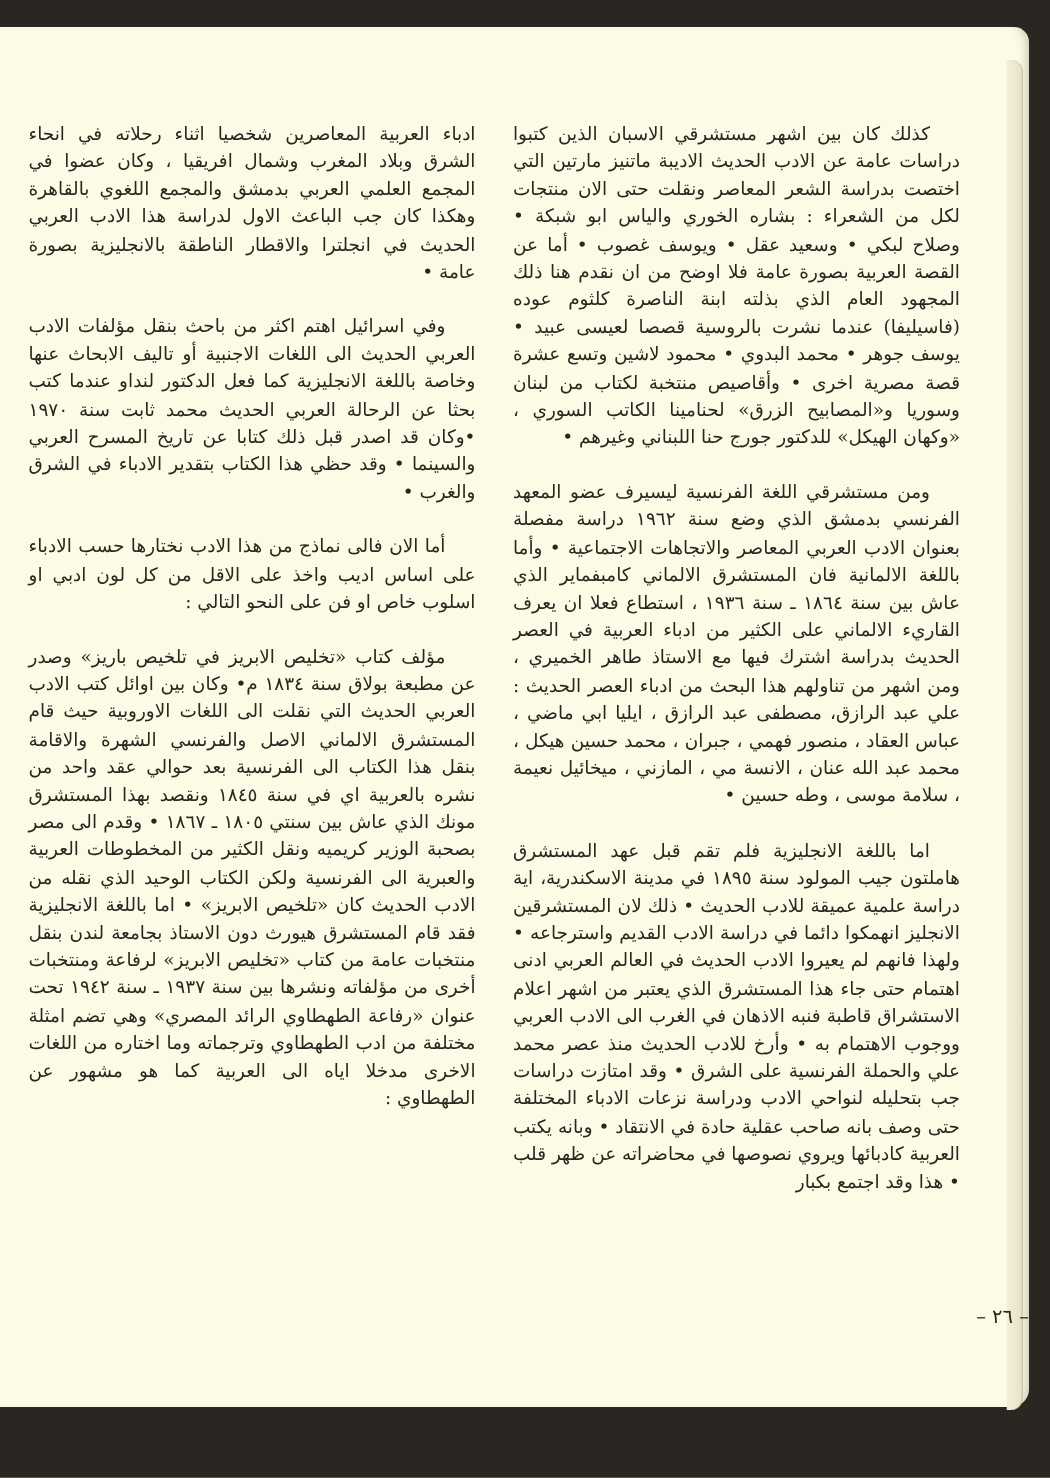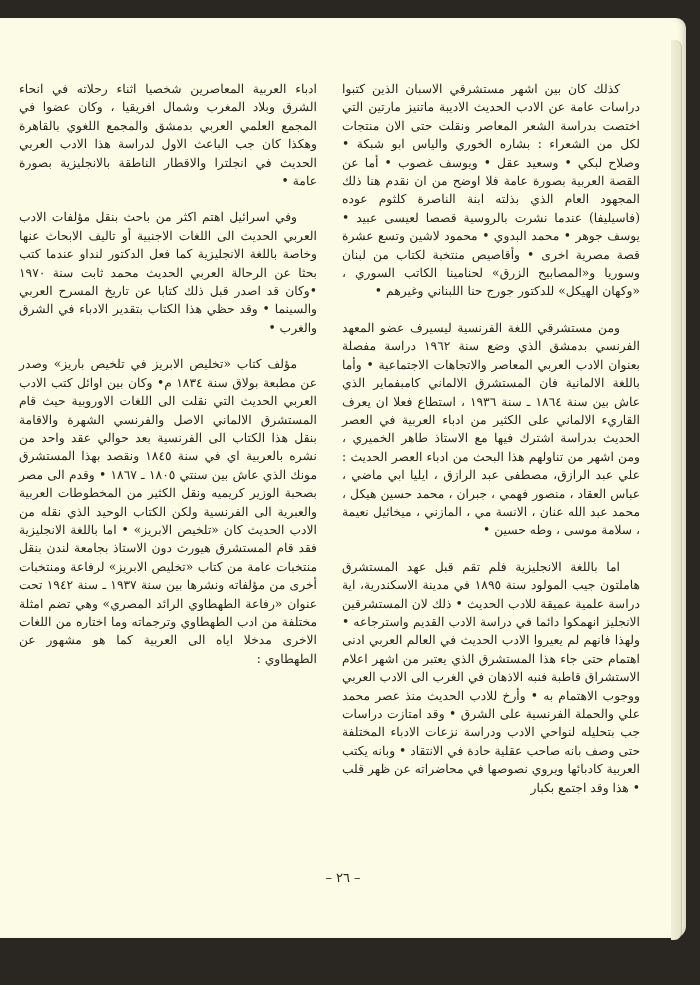--- a/index.html
+++ b/index.html
@@ -54,21 +54,21 @@
       font-size: 13px;
       margin: 0 0 8px 0;
       padding-right: 46px;
       text-align: right;
     }
     .page-number {
       position: absolute;
       top: 852px;
       left: 0;
       width: 686px;
-      text-align: center;
+      text-align: right;
       font-family: "DejaVu Serif", serif;
       font-size: 13px;
       color: #2b2620;
       direction: rtl;
     }
   </style>
 </head>
 <body>
 
 <div class="page">
@@ -76,17 +76,18 @@
 
   <div class="column col-right">
     <p class="para">كذلك كان بين اشهر مستشرقي الاسبان الذين كتبوا دراسات عامة عن الادب الحديث الاديبة ماتنيز مارتين التي اختصت بدراسة الشعر المعاصر ونقلت حتى الان منتجات لكل من الشعراء : بشاره الخوري والياس ابو شبكة • وصلاح لبكي • وسعيد عقل • ويوسف غصوب • أما عن القصة العربية بصورة عامة فلا اوضح من ان نقدم هنا ذلك المجهود العام الذي بذلته ابنة الناصرة كلثوم عوده (فاسيليفا) عندما نشرت بالروسية قصصا لعيسى عبيد • يوسف جوهر • محمد البدوي • محمود لاشين وتسع عشرة قصة مصرية اخرى • وأقاصيص منتخبة لكتاب من لبنان وسوريا و«المصابيح الزرق» لحنامينا الكاتب السوري ، «وكهان الهيكل» للدكتور جورج حنا اللبناني وغيرهم •</p>
     <p class="para">ومن مستشرقي اللغة الفرنسية ليسيرف عضو المعهد الفرنسي بدمشق الذي وضع سنة ١٩٦٢ دراسة مفصلة بعنوان الادب العربي المعاصر والاتجاهات الاجتماعية • وأما باللغة الالمانية فان المستشرق الالماني كامبفماير الذي عاش بين سنة ١٨٦٤ ـ سنة ١٩٣٦ ، استطاع فعلا ان يعرف القاريء الالماني على الكثير من ادباء العربية في العصر الحديث بدراسة اشترك فيها مع الاستاذ طاهر الخميري ، ومن اشهر من تناولهم هذا البحث من ادباء العصر الحديث : علي عبد الرازق، مصطفى عبد الرازق ، ايليا ابي ماضي ، عباس العقاد ، منصور فهمي ، جبران ، محمد حسين هيكل ، محمد عبد الله عنان ، الانسة مي ، المازني ، ميخائيل نعيمة ، سلامة موسى ، وطه حسين •</p>
     <p class="para">اما باللغة الانجليزية فلم تقم قبل عهد المستشرق هاملتون جيب المولود سنة ١٨٩٥ في مدينة الاسكندرية، اية دراسة علمية عميقة للادب الحديث • ذلك لان المستشرقين الانجليز انهمكوا دائما في دراسة الادب القديم واسترجاعه • ولهذا فانهم لم يعيروا الادب الحديث في العالم العربي ادنى اهتمام حتى جاء هذا المستشرق الذي يعتبر من اشهر اعلام الاستشراق قاطبة فنبه الاذهان في الغرب الى الادب العربي ووجوب الاهتمام به • وأرخ للادب الحديث منذ عصر محمد علي والحملة الفرنسية على الشرق • وقد امتازت دراسات جب بتحليله لنواحي الادب ودراسة نزعات الادباء المختلفة حتى وصف بانه صاحب عقلية حادة في الانتقاد • وبانه يكتب العربية كادبائها ويروي نصوصها في محاضراته عن ظهر قلب • هذا وقد اجتمع بكبار</p>
   </div>
 
   <div class="column col-left">
     <p class="para no-indent">ادباء العربية المعاصرين شخصيا اثناء رحلاته في انحاء الشرق وبلاد المغرب وشمال افريقيا ، وكان عضوا في المجمع العلمي العربي بدمشق والمجمع اللغوي بالقاهرة وهكذا كان جب الباعث الاول لدراسة هذا الادب العربي الحديث في انجلترا والاقطار الناطقة بالانجليزية بصورة عامة •</p>
     <p class="para">وفي اسرائيل اهتم اكثر من باحث بنقل مؤلفات الادب العربي الحديث الى اللغات الاجنبية أو تاليف الابحاث عنها وخاصة باللغة الانجليزية كما فعل الدكتور لنداو عندما كتب بحثا عن الرحالة العربي الحديث محمد ثابت سنة ١٩٧٠ •وكان قد اصدر قبل ذلك كتابا عن تاريخ المسرح العربي والسينما • وقد حظي هذا الكتاب بتقدير الادباء في الشرق والغرب •</p>
+    <p class="para">أما الان فالى نماذج من هذا الادب نختارها حسب الادباء على اساس اديب واخذ على الاقل من كل لون ادبي او اسلوب خاص او فن على النحو التالي :</p>
     <p class="para">مؤلف كتاب «تخليص الابريز في تلخيص باريز» وصدر عن مطبعة بولاق سنة ١٨٣٤ م• وكان بين اوائل كتب الادب العربي الحديث التي نقلت الى اللغات الاوروبية حيث قام المستشرق الالماني الاصل والفرنسي الشهرة والاقامة بنقل هذا الكتاب الى الفرنسية بعد حوالي عقد واحد من نشره بالعربية اي في سنة ١٨٤٥ ونقصد بهذا المستشرق مونك الذي عاش بين سنتي ١٨٠٥ ـ ١٨٦٧ • وقدم الى مصر بصحبة الوزير كريميه ونقل الكثير من المخطوطات العربية والعبرية الى الفرنسية ولكن الكتاب الوحيد الذي نقله من الادب الحديث كان «تلخيص الابريز» • اما باللغة الانجليزية فقد قام المستشرق هيورث دون الاستاذ بجامعة لندن بنقل منتخبات عامة من كتاب «تخليص الابريز» لرفاعة ومنتخبات أخرى من مؤلفاته ونشرها بين سنة ١٩٣٧ ـ سنة ١٩٤٢ تحت عنوان «رفاعة الطهطاوي الرائد المصري» وهي تضم امثلة مختلفة من ادب الطهطاوي وترجماته وما اختاره من اللغات الاخرى مدخلا اياه الى العربية كما هو مشهور عن الطهطاوي :</p>
   </div>
 
   <div class="page-number">– ٢٦ –</div>
 </div>
 
 </body></html>

